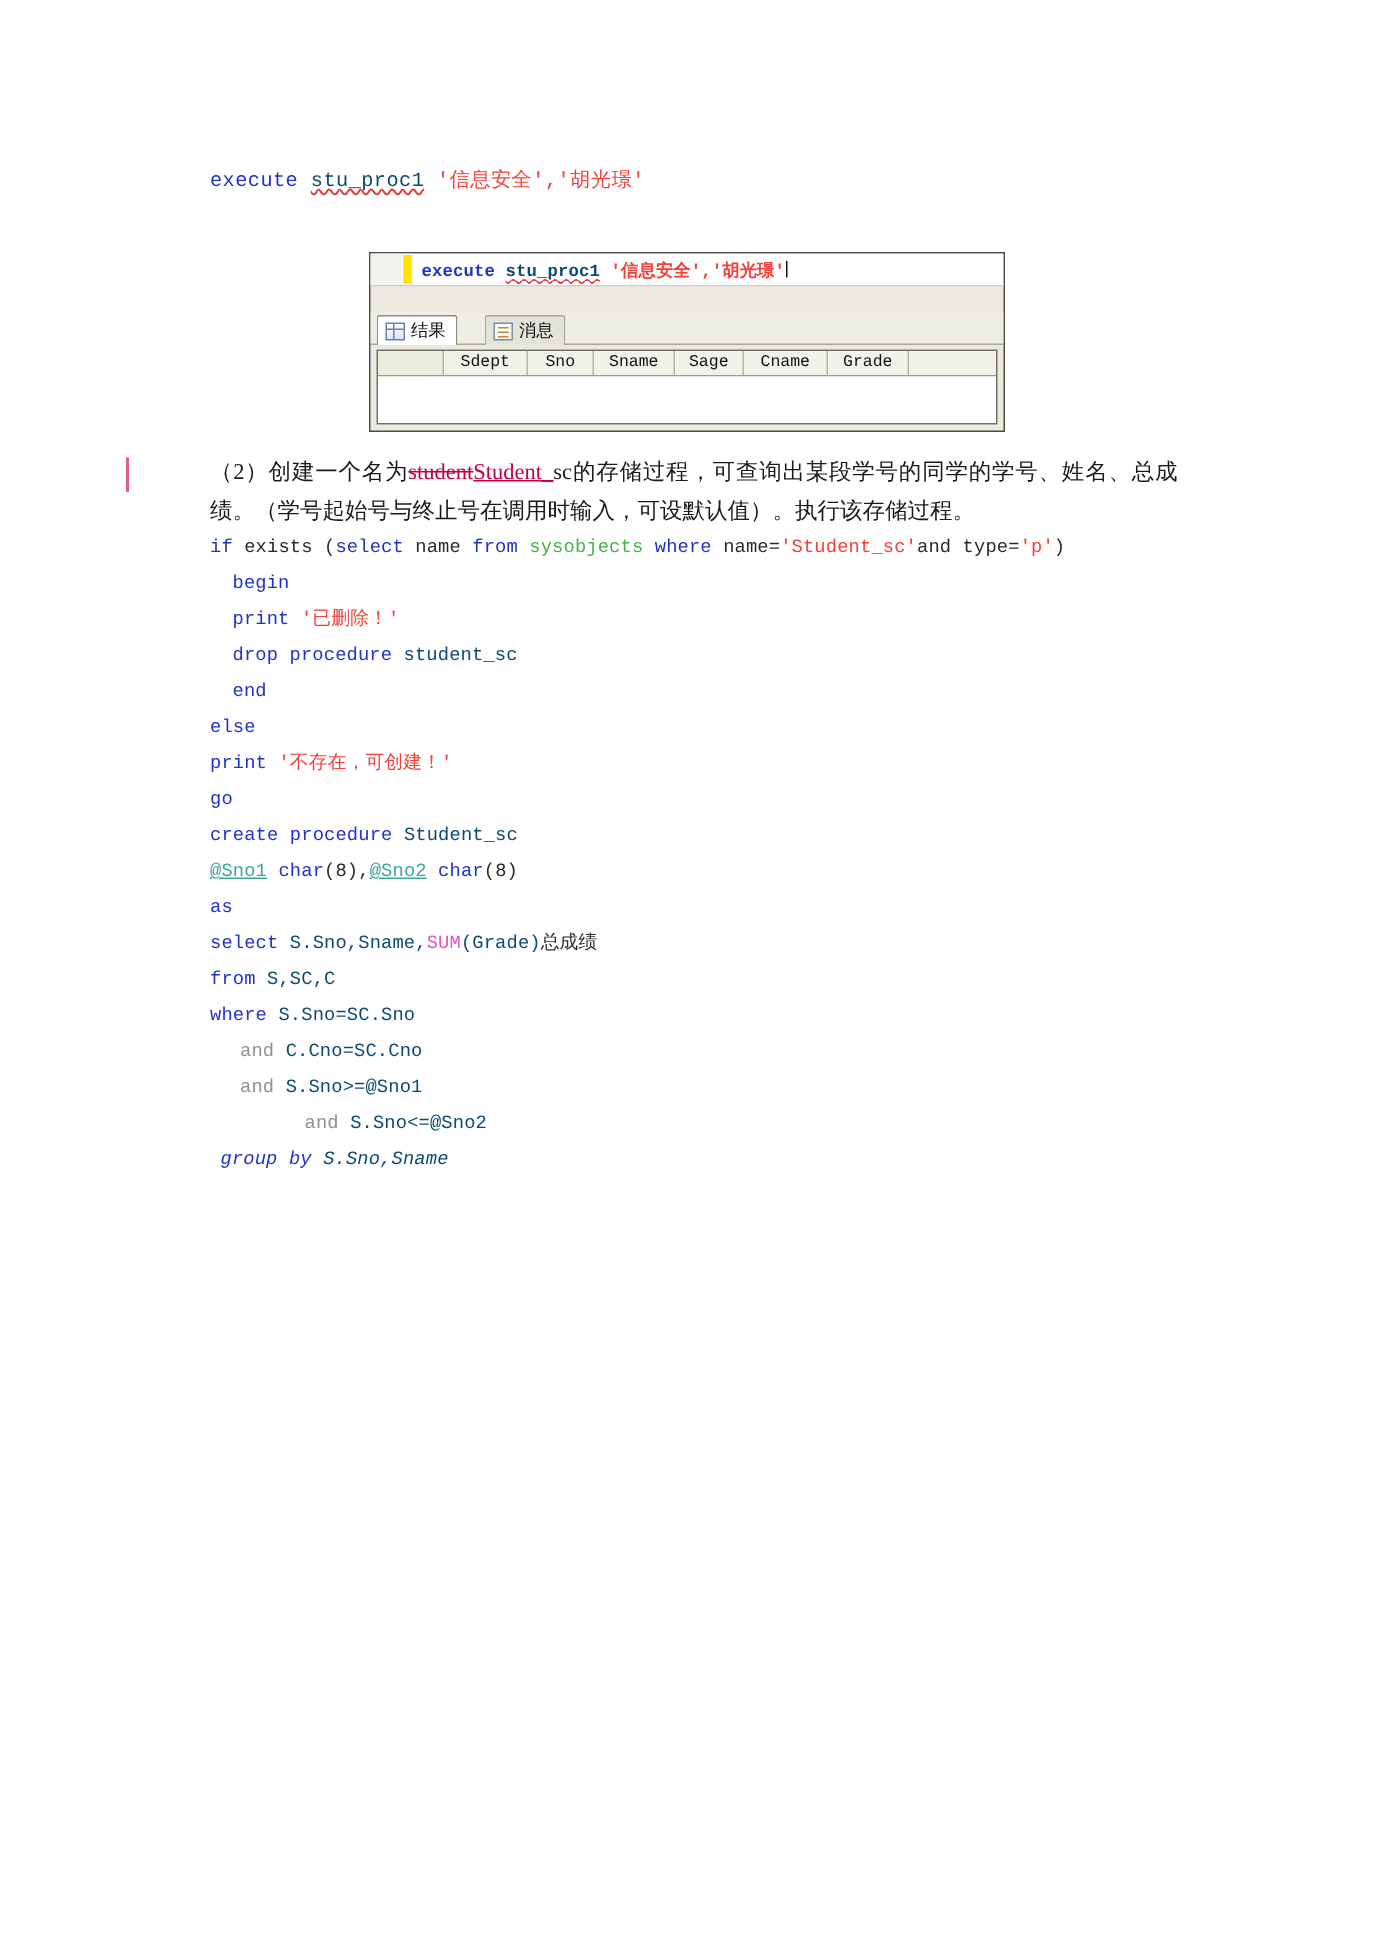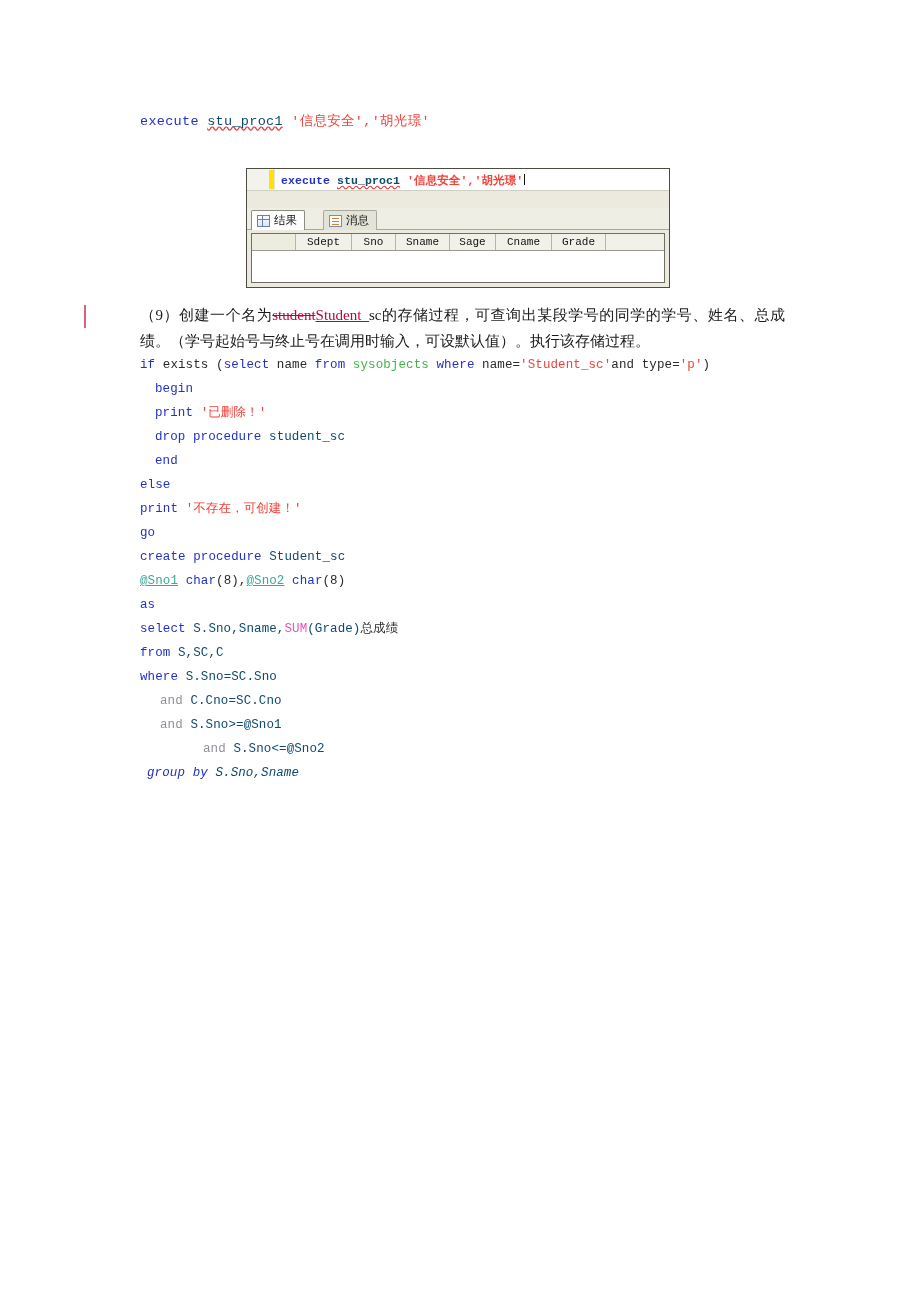--- a/index.html
+++ b/index.html
@@ -315,21 +315,21 @@
         <div class="grid-col" style="width:54px">Sname</div>
         <div class="grid-col" style="width:46px">Sage</div>
         <div class="grid-col" style="width:56px">Cname</div>
         <div class="grid-col" style="width:54px">Grade</div>
       </div>
       <div id="grid-body"></div>
     </div>
   </div>
 
   <div id="change-bar"></div>
-  <div id="para"><span>（9）创建一个名为</span><span class="del">student</span><span class="ins">Student_</span><span>sc的存储过程，可查询出某段学号的同学的学号、姓名、总成绩。（学号起始号与终止号在调用时输入，可设默认值）。执行该存储过程。</span></div>
+  <div id="para"><span>（2）创建一个名为</span><span class="del">student</span><span class="ins">Student_</span><span>sc的存储过程，可查询出某段学号的同学的学号、姓名、总成绩。（学号起始号与终止号在调用时输入，可设默认值）。执行该存储过程。</span></div>
 
   <div class="code-line" style="left:140px; top:358px;"><span class="kw">if</span><span class="plain"> exists </span><span class="plain">(</span><span class="kw">select</span><span class="plain"> name </span><span class="kw">from</span><span class="plain"> </span><span class="sysobj">sysobjects</span><span class="plain"> </span><span class="kw">where</span><span class="plain"> name=</span><span class="str">'Student_sc'</span><span class="plain">and type=</span><span class="str">'p'</span><span class="plain">)</span></div>
 
   <div class="code-line" style="left:155px; top:382px;"><span class="kw">begin</span></div>
 
   <div class="code-line" style="left:155px; top:406px;"><span class="kw">print</span> <span class="str">'已删除！'</span></div>
 
   <div class="code-line" style="left:155px; top:430px;"><span class="kw">drop</span> <span class="kw">procedure</span> <span class="ident">student_sc</span></div>
 
   <div class="code-line" style="left:155px; top:454px;"><span class="kw">end</span></div>

